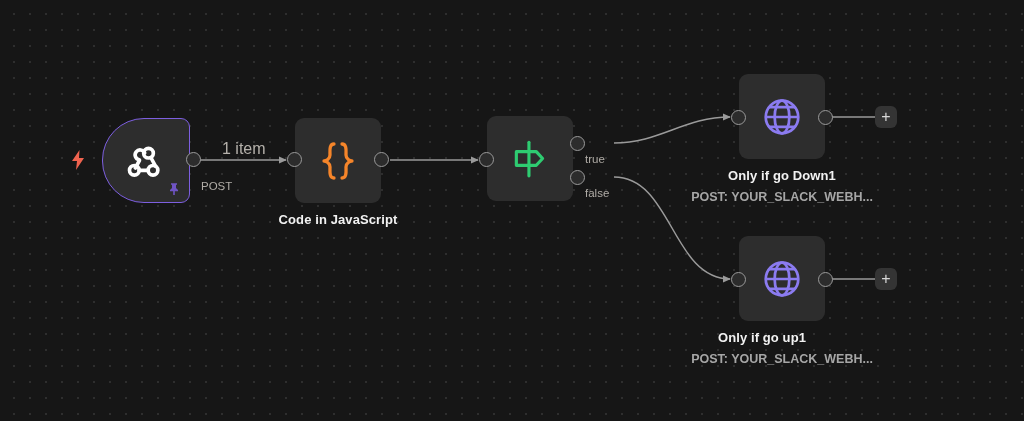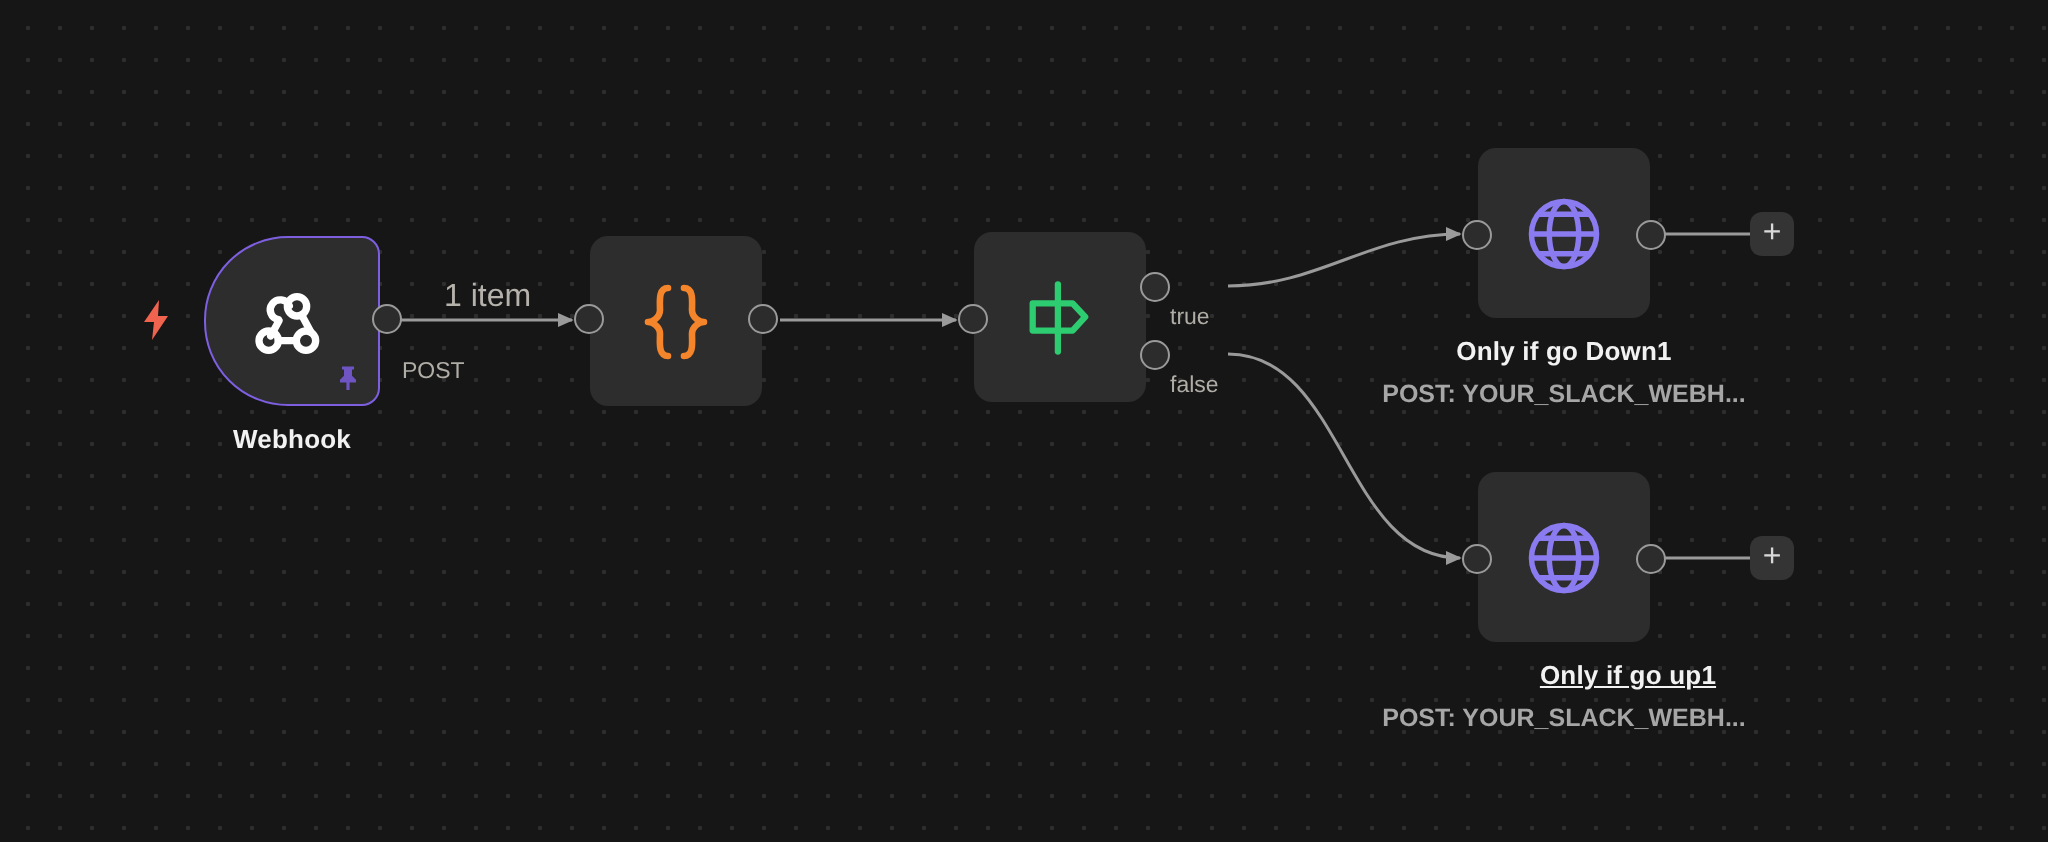--- a/index.html
+++ b/index.html
@@ -169,34 +169,34 @@
       </svg>
     </span>
     <span class="pin-icon">
       <svg viewBox="0 0 14 14" width="14" height="14">
         <path d="M4 1.2 h6 v1.6 h-1 v3.1 l2 2 v1.3 H7.8 V13 H6.2 V9.2 H3 V7.9 l2-2 V2.8 H4 Z" fill="#6f54c4"></path>
       </svg>
     </span>
   </div>
   <div class="endpoint" style="left:186px; top:152px;"></div>
   <span class="port-label" style="left:201px; top:164px;">POST</span>
-  <div class="node-title" style="left:76px; top:212px; width:140px;">Webhook</div>
 
   <span class="edge-label" style="left:222px; top:140px;">1 item</span>
 
   <div class="node" style="left:295px; top:118px; width:86px; height:85px;">
     <span class="node-icon">
       <svg viewBox="0 0 36 40" width="36" height="42" fill="none" stroke="#f5852a" stroke-width="3.3" stroke-linecap="round" stroke-linejoin="round">
         <path d="M14 3 C 9 3, 10 10, 10 14 C 10 18, 6 20, 4 20 C 6 20, 10 22, 10 26 C 10 30, 9 37, 14 37"></path>
         <path d="M22 3 C 27 3, 26 10, 26 14 C 26 18, 30 20, 32 20 C 30 20, 26 22, 26 26 C 26 30, 27 37, 22 37"></path>
       </svg>
     </span>
   </div>
   <div class="endpoint" style="left:287px; top:152px;"></div>
   <div class="endpoint" style="left:374px; top:152px;"></div>
+  <div class="node-title" style="left:258px; top:212px; width:160px;">Code in JavaScript</div>
 
   <div class="node" style="left:487px; top:116px; width:86px; height:85px;">
     <span class="node-icon">
       <svg viewBox="0 0 40 38" width="42" height="40" fill="none" stroke="#2ecc71" stroke-width="3" stroke-linecap="round" stroke-linejoin="round">
         <path d="M19 3 L19 35"></path>
         <path d="M7 12 L26 12 L32 18.5 L26 25 L7 25 Z"></path>
       </svg>
     </span>
   </div>
   <div class="endpoint" style="left:479px; top:152px;"></div>
@@ -228,17 +228,17 @@
         <circle cx="20" cy="20" r="15.5"></circle>
         <ellipse cx="20" cy="20" rx="7" ry="15.5"></ellipse>
         <path d="M4.5 20 L35.5 20"></path>
         <path d="M7.6 10.6 L32.4 10.6"></path>
         <path d="M7.6 29.4 L32.4 29.4"></path>
       </svg>
     </span>
   </div>
   <div class="endpoint" style="left:731px; top:272px;"></div>
   <div class="endpoint" style="left:818px; top:272px;"></div>
-  <div class="node-title" style="left:724px; top:330px; width:180px;text-decoration:underline;">Only if go up1</div>
+  <div class="node-title" style="left:672px; top:330px; width:180px;">Only if go up1</div>
   <div class="node-subtitle" style="left:682px; top:352px; width:200px;">POST: YOUR_SLACK_WEBH...</div>
   <div class="plus-button" style="left:875px; top:268px;">+</div>
 
 </div>
 
 </body></html>

